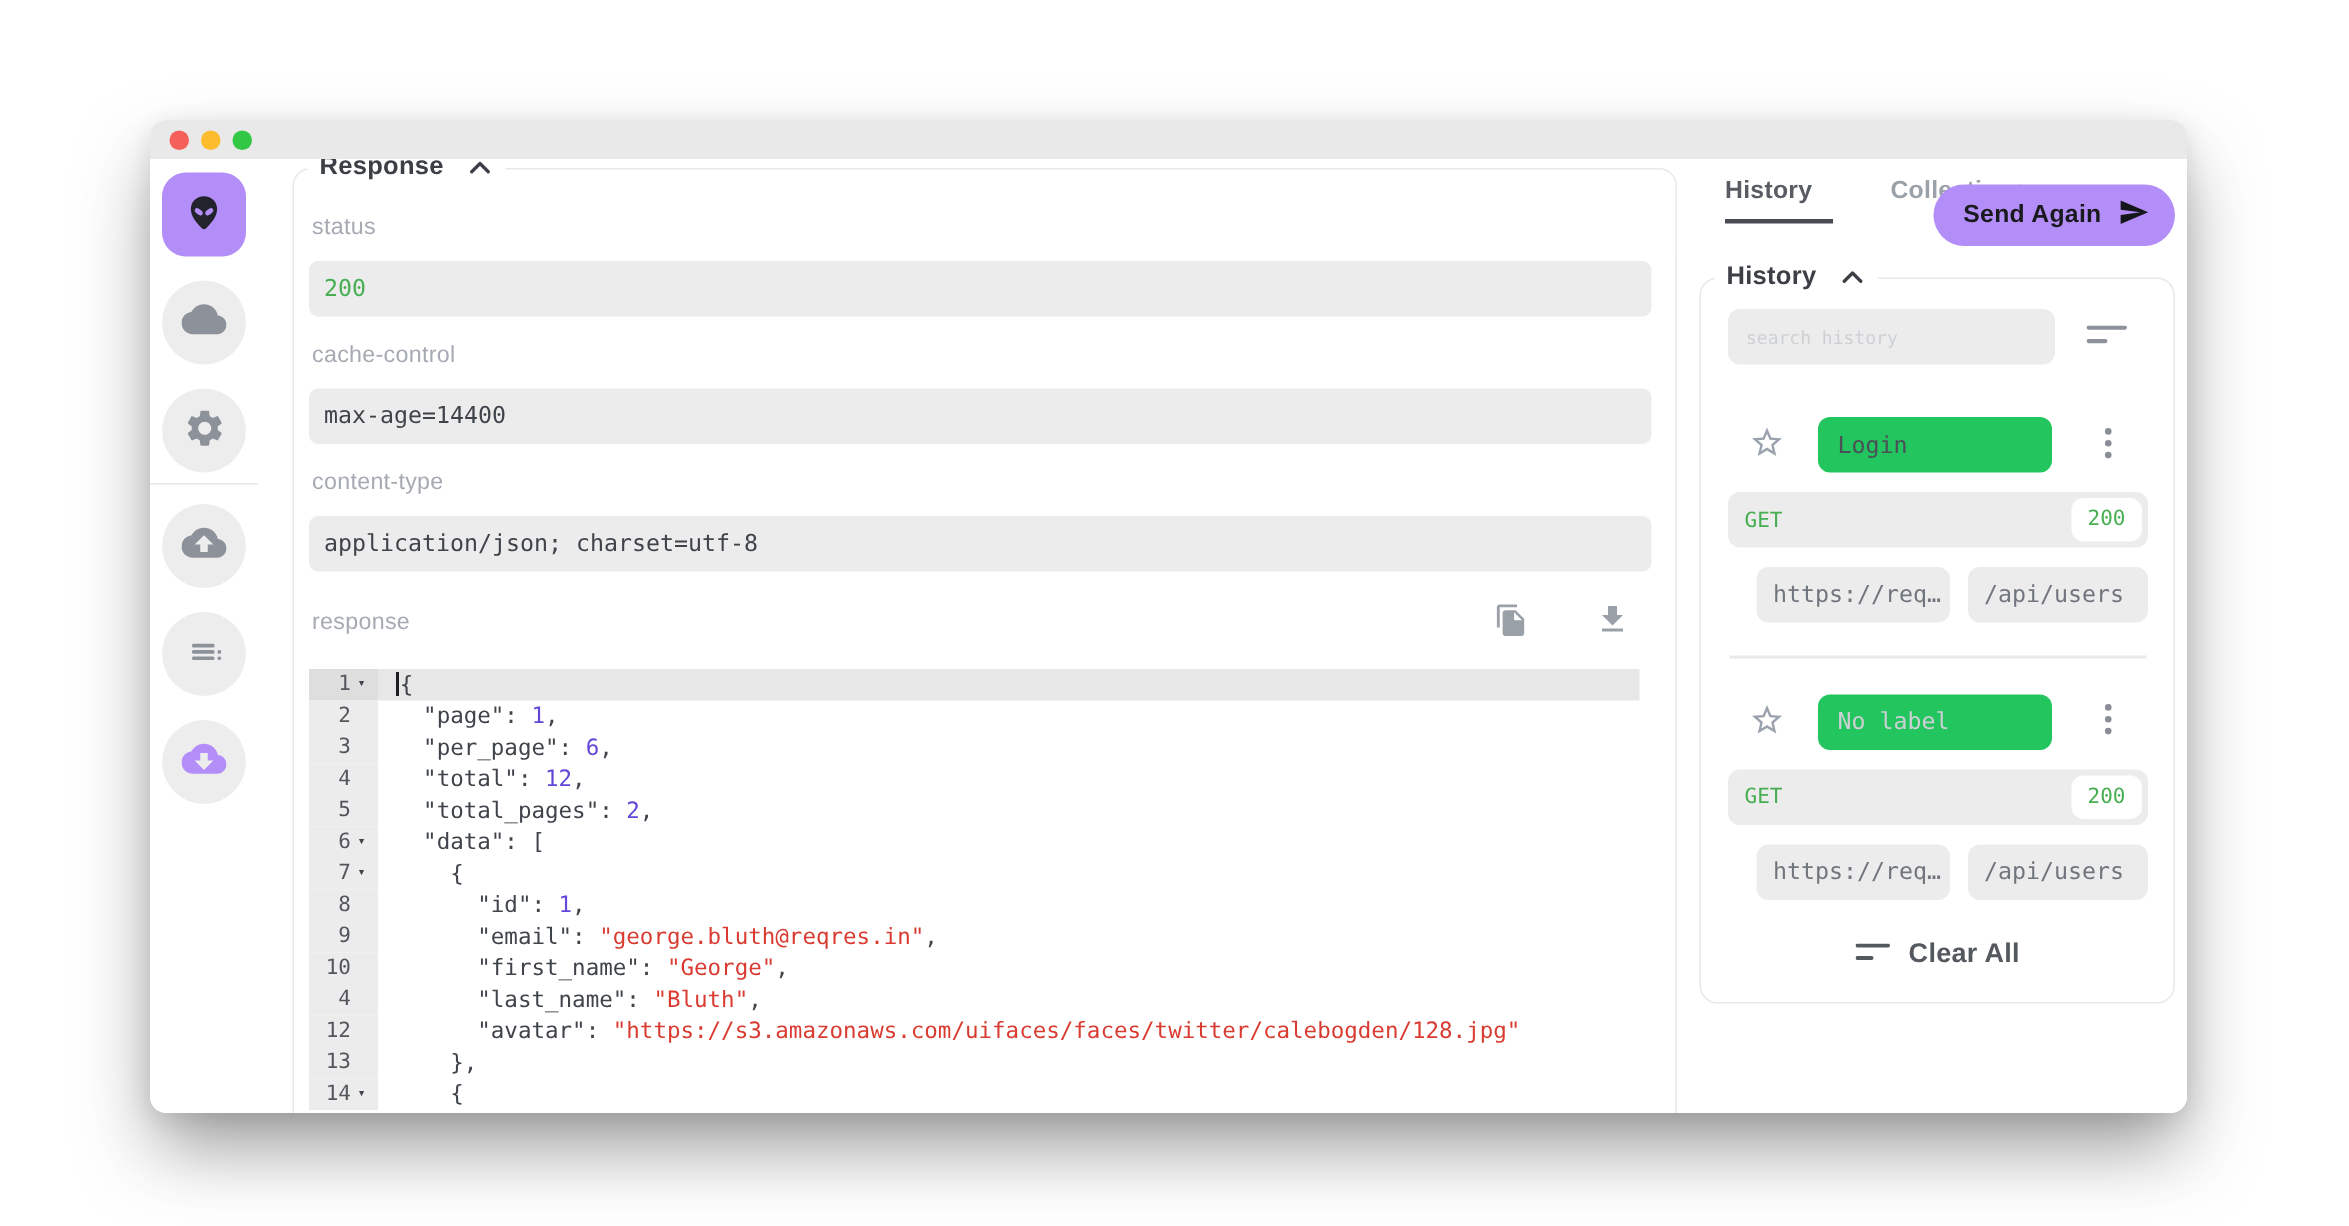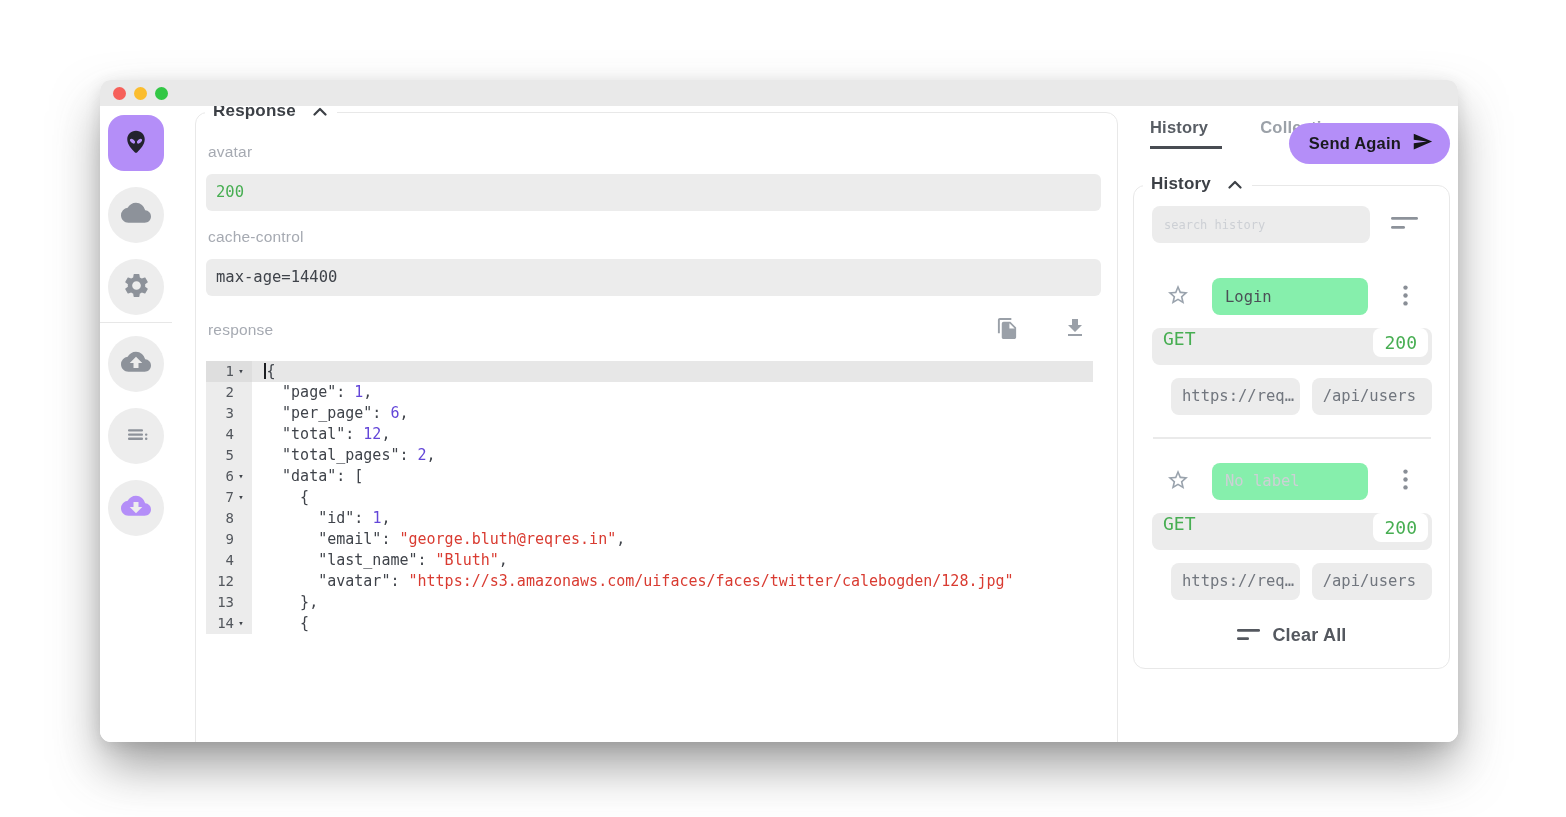--- a/index.html
+++ b/index.html
@@ -68,25 +68,25 @@
   .hist-content { padding:20px 17px 0 18px; }
   .search-row { display:flex; align-items:center; justify-content:space-between; }
   .search-input { width:218px; height:37px; border:none; border-radius:8px; background:#ececec; outline:none;
                   font-family:"DejaVu Sans Mono", monospace; font-size:12px; color:#4b4f56; padding:0 12px; box-sizing:border-box; }
   input::placeholder { color:#cdd0d5; opacity:1; }
   .sort-btn { background:none; border:none; padding:4px; margin-right:10px; cursor:pointer; display:flex; }
 
   .hrow1 { display:flex; align-items:center; }
   .hrow1.first { margin-top:35px; }
   .star-btn { background:none; border:none; padding:0; margin-left:14px; cursor:pointer; display:flex; }
-  .hlabel-input { width:156px; height:37px; margin-left:22px; border:none; border-radius:8px; background:#86efac; outline:none;
+  .hlabel-input { width:156px; height:37px; margin-left:22px; border:none; border-radius:8px; background:#22c55e; outline:none;
                   font-family:"DejaVu Sans Mono", monospace; font-size:15.5px; color:#4b4f56; padding:0 13px; box-sizing:border-box; }
   .dots-btn { margin-left:auto; margin-right:22px; background:none; border:none; padding:2px; cursor:pointer; display:flex; }
-  .hbar { margin-top:13px; height:37px; background:#ececec; border-radius:8px; display:flex; align-items:flex-start;
-          padding-left:11px; font-family:"DejaVu Sans Mono", monospace; font-size:18px; cursor:pointer; }
+  .hbar { margin-top:13px; height:37px; background:#ececec; border-radius:8px; display:flex; align-items:center;
+          padding-left:11px; font-family:"DejaVu Sans Mono", monospace; font-size:14px; cursor:pointer; }
   .method { color:var(--green); }
   .badge { margin-left:auto; margin-right:4px; background:#fff; border-radius:8px; padding:0 11px; height:29px;
            line-height:29px; color:var(--green); }
   .hurls { display:flex; gap:12px; margin-top:13px;padding-left:19px; }
   .pill { box-sizing:border-box; height:37px; line-height:37px; background:#ececec; border-radius:8px; cursor:pointer;
           font-family:"DejaVu Sans Mono", monospace; font-size:15.5px; color:#71767e; padding:0 11px; overflow:hidden; white-space:nowrap; }
   .pill.base { width:137px; } .pill.path { width:128px; }
   .hdivider { height:1.5px; background:#eaeaea; margin:22px 1px 24px; }
   .clear-btn { display:flex; align-items:center; justify-content:center; gap:12px; margin:25px auto 0; background:none;
                border:none; font-family:inherit; font-size:18px; font-weight:700; color:#54585f; cursor:pointer; letter-spacing:.2px; }
@@ -165,26 +165,30 @@
             <span>Response</span>
             <button class="chev-btn">
               <span><svg width="14" height="9" viewBox="0 0 14 9">
                     <path d="M1.5 7.5 7 2l5.5 5.5" fill="none" stroke="#3c4046" stroke-width="2.2" stroke-linecap="round" stroke-linejoin="round"></path>
                   </svg></span>
             </button>
           </div>
           <div class="main-content">
 
             <div class="fgroup">
-              <div class="flabel">avatar</div>
+              <div class="flabel">status</div>
               <div class="fvalue" style="color: rgb(71, 174, 82);">200</div>
             </div>
             <div class="fgroup">
               <div class="flabel">cache-control</div>
               <div class="fvalue">max-age=14400</div>
+            </div>
+            <div class="fgroup">
+              <div class="flabel">content-type</div>
+              <div class="fvalue">application/json; charset=utf-8</div>
             </div>
 
             <div class="resp-row">
               <div class="flabel">response</div>
               <div class="resp-icons">
                 <button class="icon-btn">
                   <span><svg width="23" height="23" viewBox="0 0 24 24">
                         <path fill="#9aa0a8" d="M16 1H4c-1.1 0-2 .9-2 2v14h2V3h12V1zm-1 4 6 6v10c0 1.1-.9 2-2 2H7.99C6.89 23 6 22.1 6 21l.01-14c0-1.1.89-2 1.99-2h7zm-1 7h5.5L14 6.5V12z"></path>
                       </svg></span>
                 </button>
@@ -252,20 +256,27 @@
                     <span class="fold"></span>
                   </span>
                   <span class="code"><span class="tk-p">      "id": </span><span class="tk-n">1</span><span class="tk-p">,</span></span>
                 </div>
                 <div class="cm-line">
                   <span class="gutter">
                     <span class="ln">9</span>
                     <span class="fold"></span>
                   </span>
                   <span class="code"><span class="tk-p">      "email": </span><span class="tk-s">"george.bluth@reqres.in"</span><span class="tk-p">,</span></span>
+                </div>
+                <div class="cm-line">
+                  <span class="gutter">
+                    <span class="ln">10</span>
+                    <span class="fold"></span>
+                  </span>
+                  <span class="code"><span class="tk-p">      "first_name": </span><span class="tk-s">"George"</span><span class="tk-p">,</span></span>
                 </div>
                 <div class="cm-line">
                   <span class="gutter">
                     <span class="ln">4</span>
                     <span class="fold"></span>
                   </span>
                   <span class="code"><span class="tk-p">      "last_name": </span><span class="tk-s">"Bluth"</span><span class="tk-p">,</span></span>
                 </div>
                 <div class="cm-line">
                   <span class="gutter">

